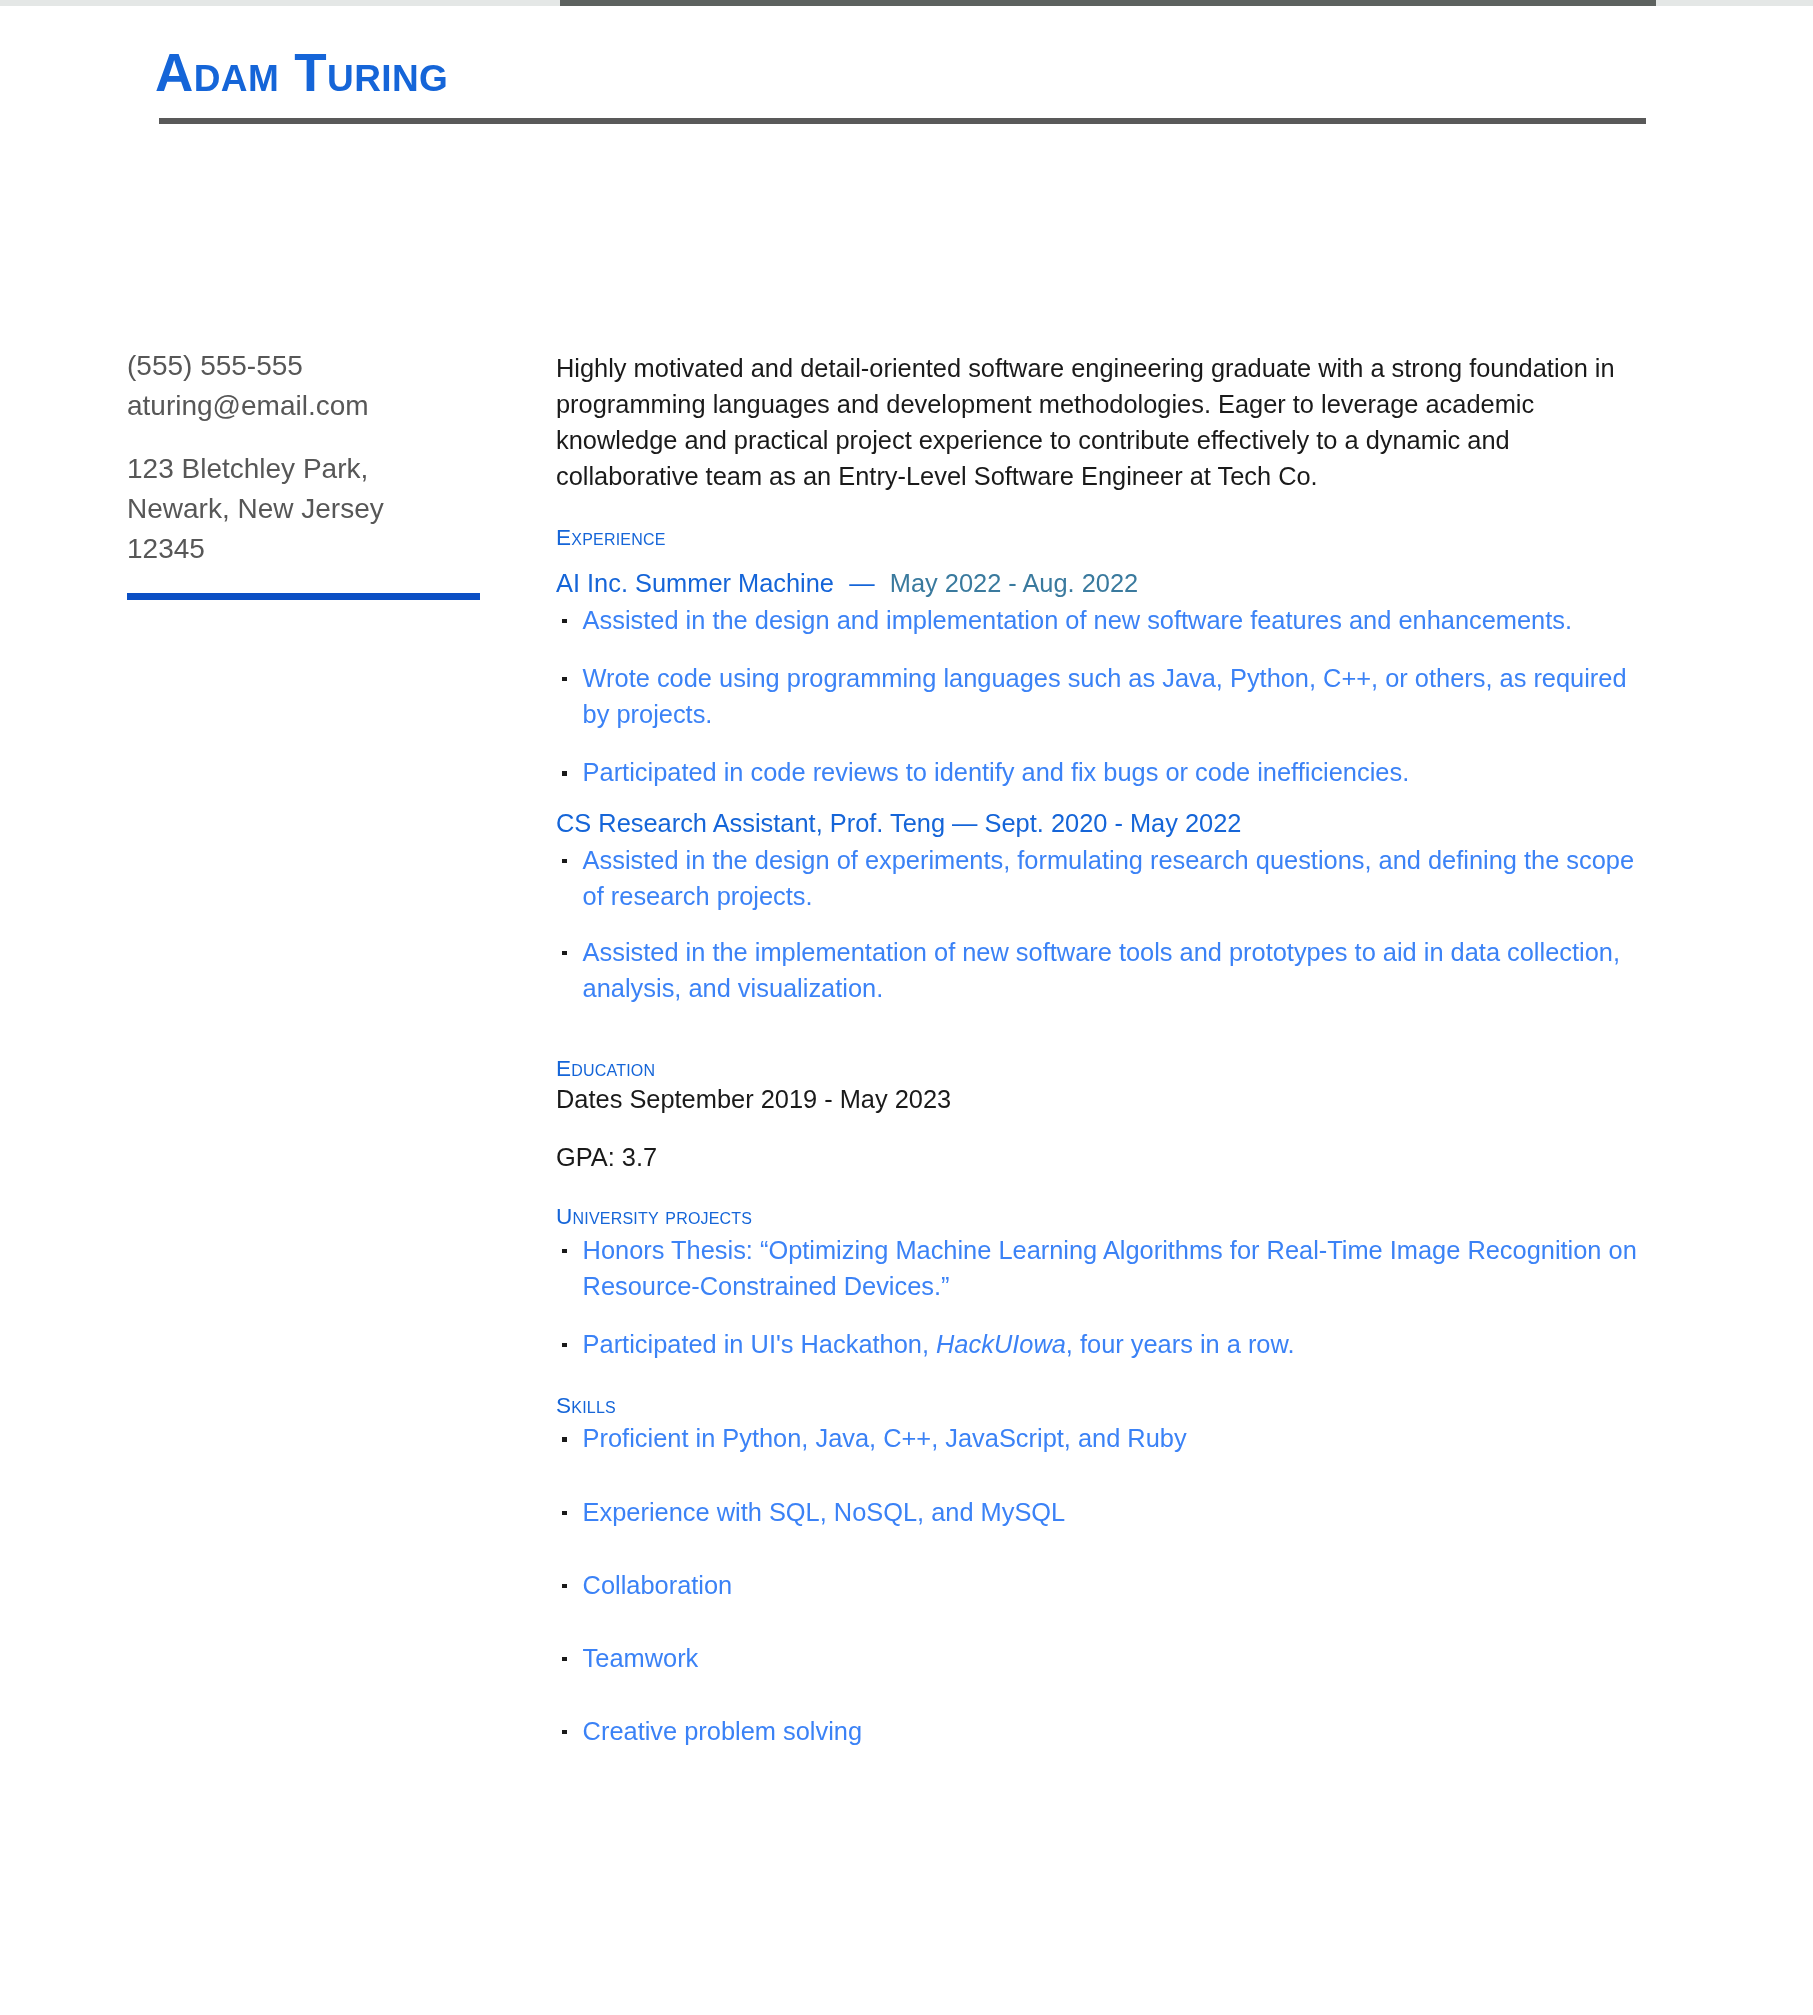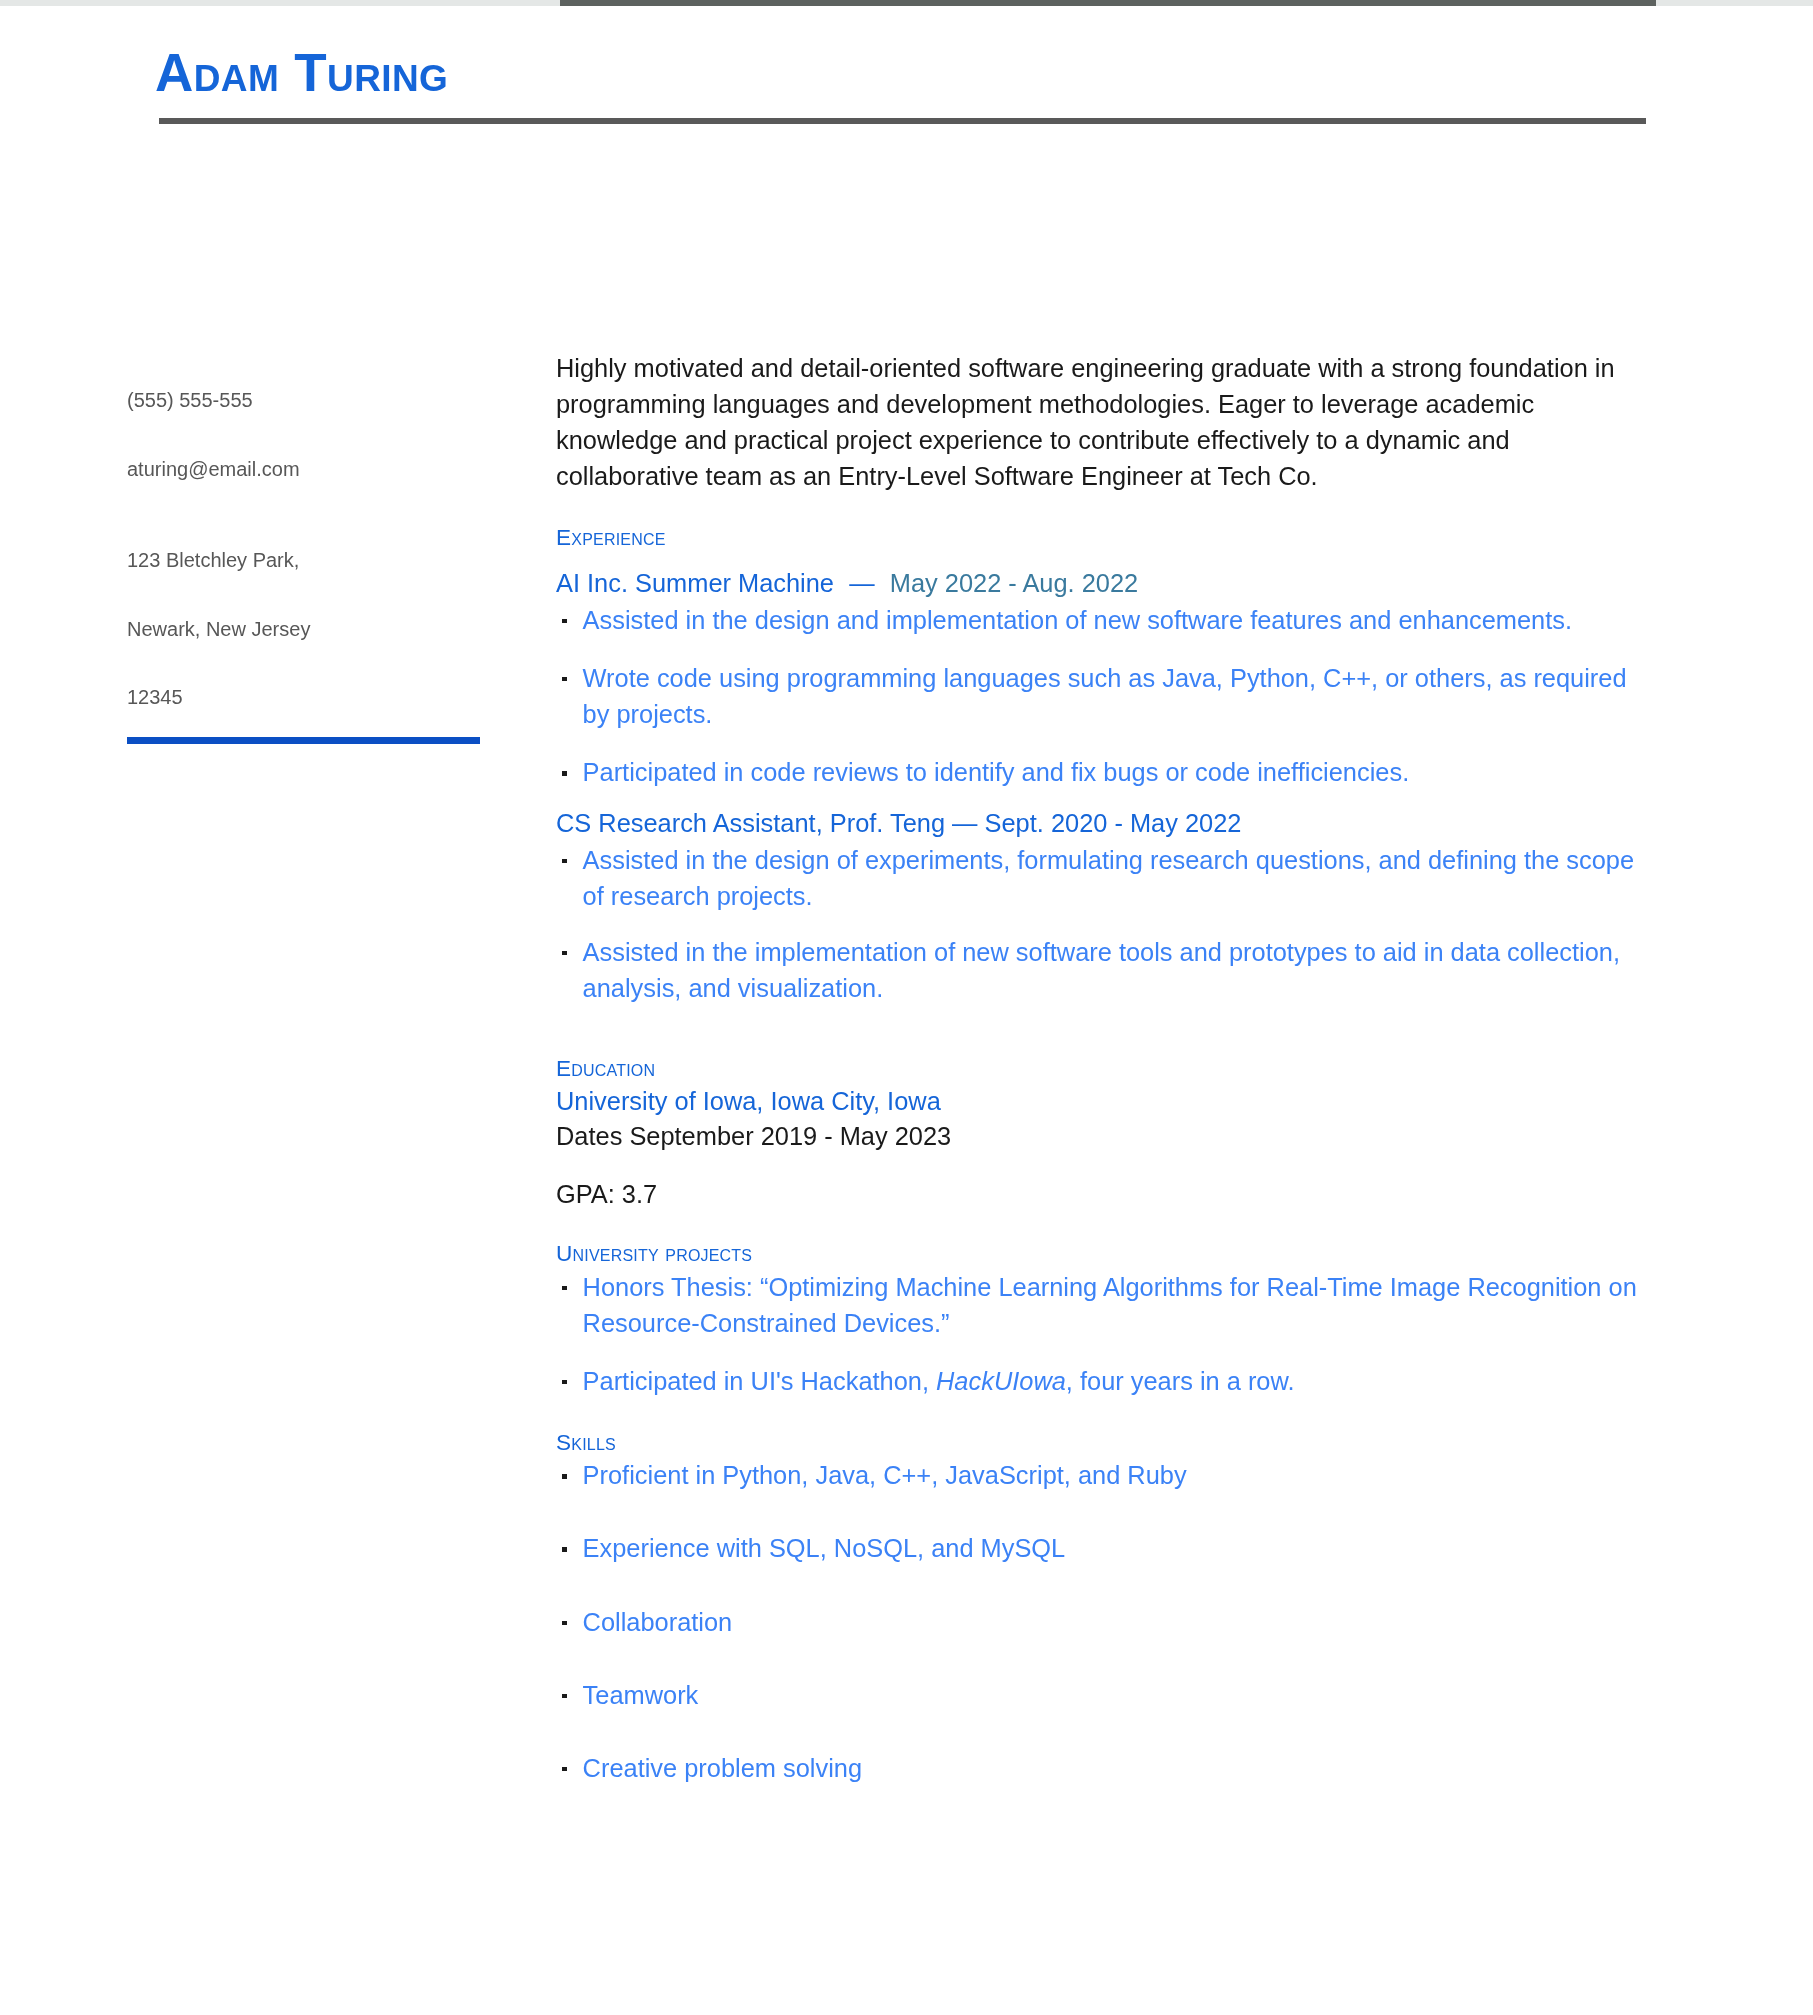--- a/index.html
+++ b/index.html
@@ -75,24 +75,23 @@
   .col-right {
     position: absolute;
     left: 556px;
     top: 4px;
     width: 1088px;
   }
 
   
   .contact-line {
     color: #575757;
-    font-size: 20px;
+    font-size: 28px;
     line-height: 1.42;
     white-space: nowrap;
-    margin-top: 40px;
   }
   .contact-gap { height: 23.4px; }
   .contact-rule {
     margin-top: 25px;
     width: 353px;
     height: 6.9px;
     background: #0B4FC4;
   }
 
   
@@ -219,21 +218,20 @@
       <div class="entry-title">
         <span>CS Research Assistant, Prof. Teng</span>&nbsp;<span>—</span>&nbsp;<span>Sept. 2020 - May 2022</span>
       </div>
       <ul class="bullets tight">
         <li>Assisted in the design of experiments, formulating research questions, and defining the scope of research projects.</li>
         <li>Assisted in the implementation of new software tools and prototypes to aid in data collection, analysis, and visualization.</li>
       </ul>
 
       <div class="sec-gap-education"></div>
       <div class="section-heading">Education</div>
-      <div class="edu-line-blue">University of Iowa, Iowa City, Iowa</div>
       <div class="edu-line">Dates September 2019 - May 2023</div>
       <div class="edu-gpa">GPA: 3.7</div>
 
       <div class="sec-gap-projects"></div>
       <div class="section-heading">University projects</div>
       <ul class="bullets">
         <li>Honors Thesis: “Optimizing Machine Learning Algorithms for Real-Time Image Recognition on Resource-Constrained Devices.”</li>
         <li><span>Participated in UI's Hackathon, </span><em>HackUIowa</em><span>, four years in a row.</span></li>
       </ul>
 

